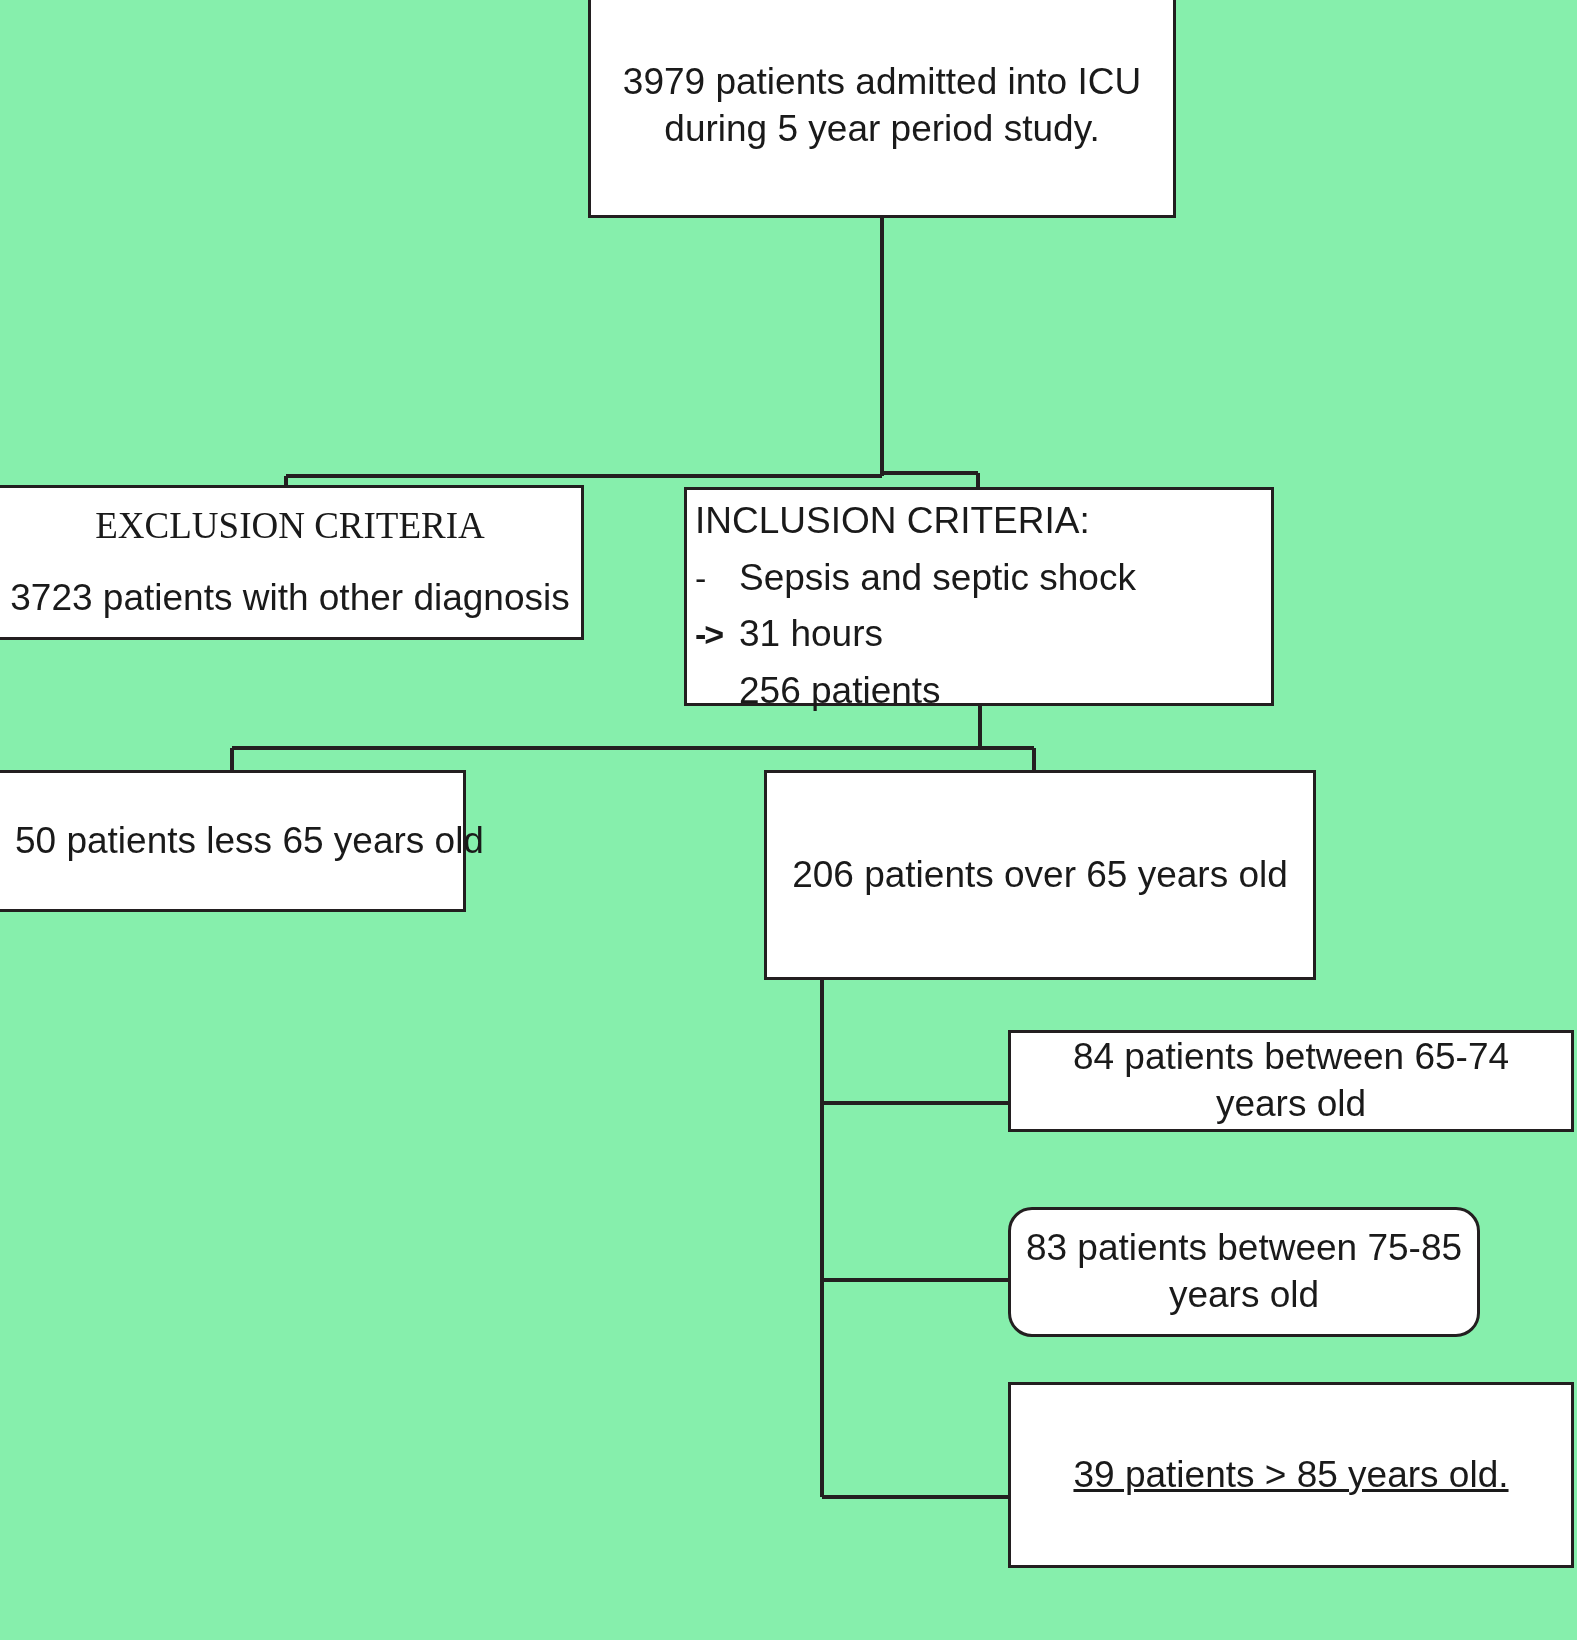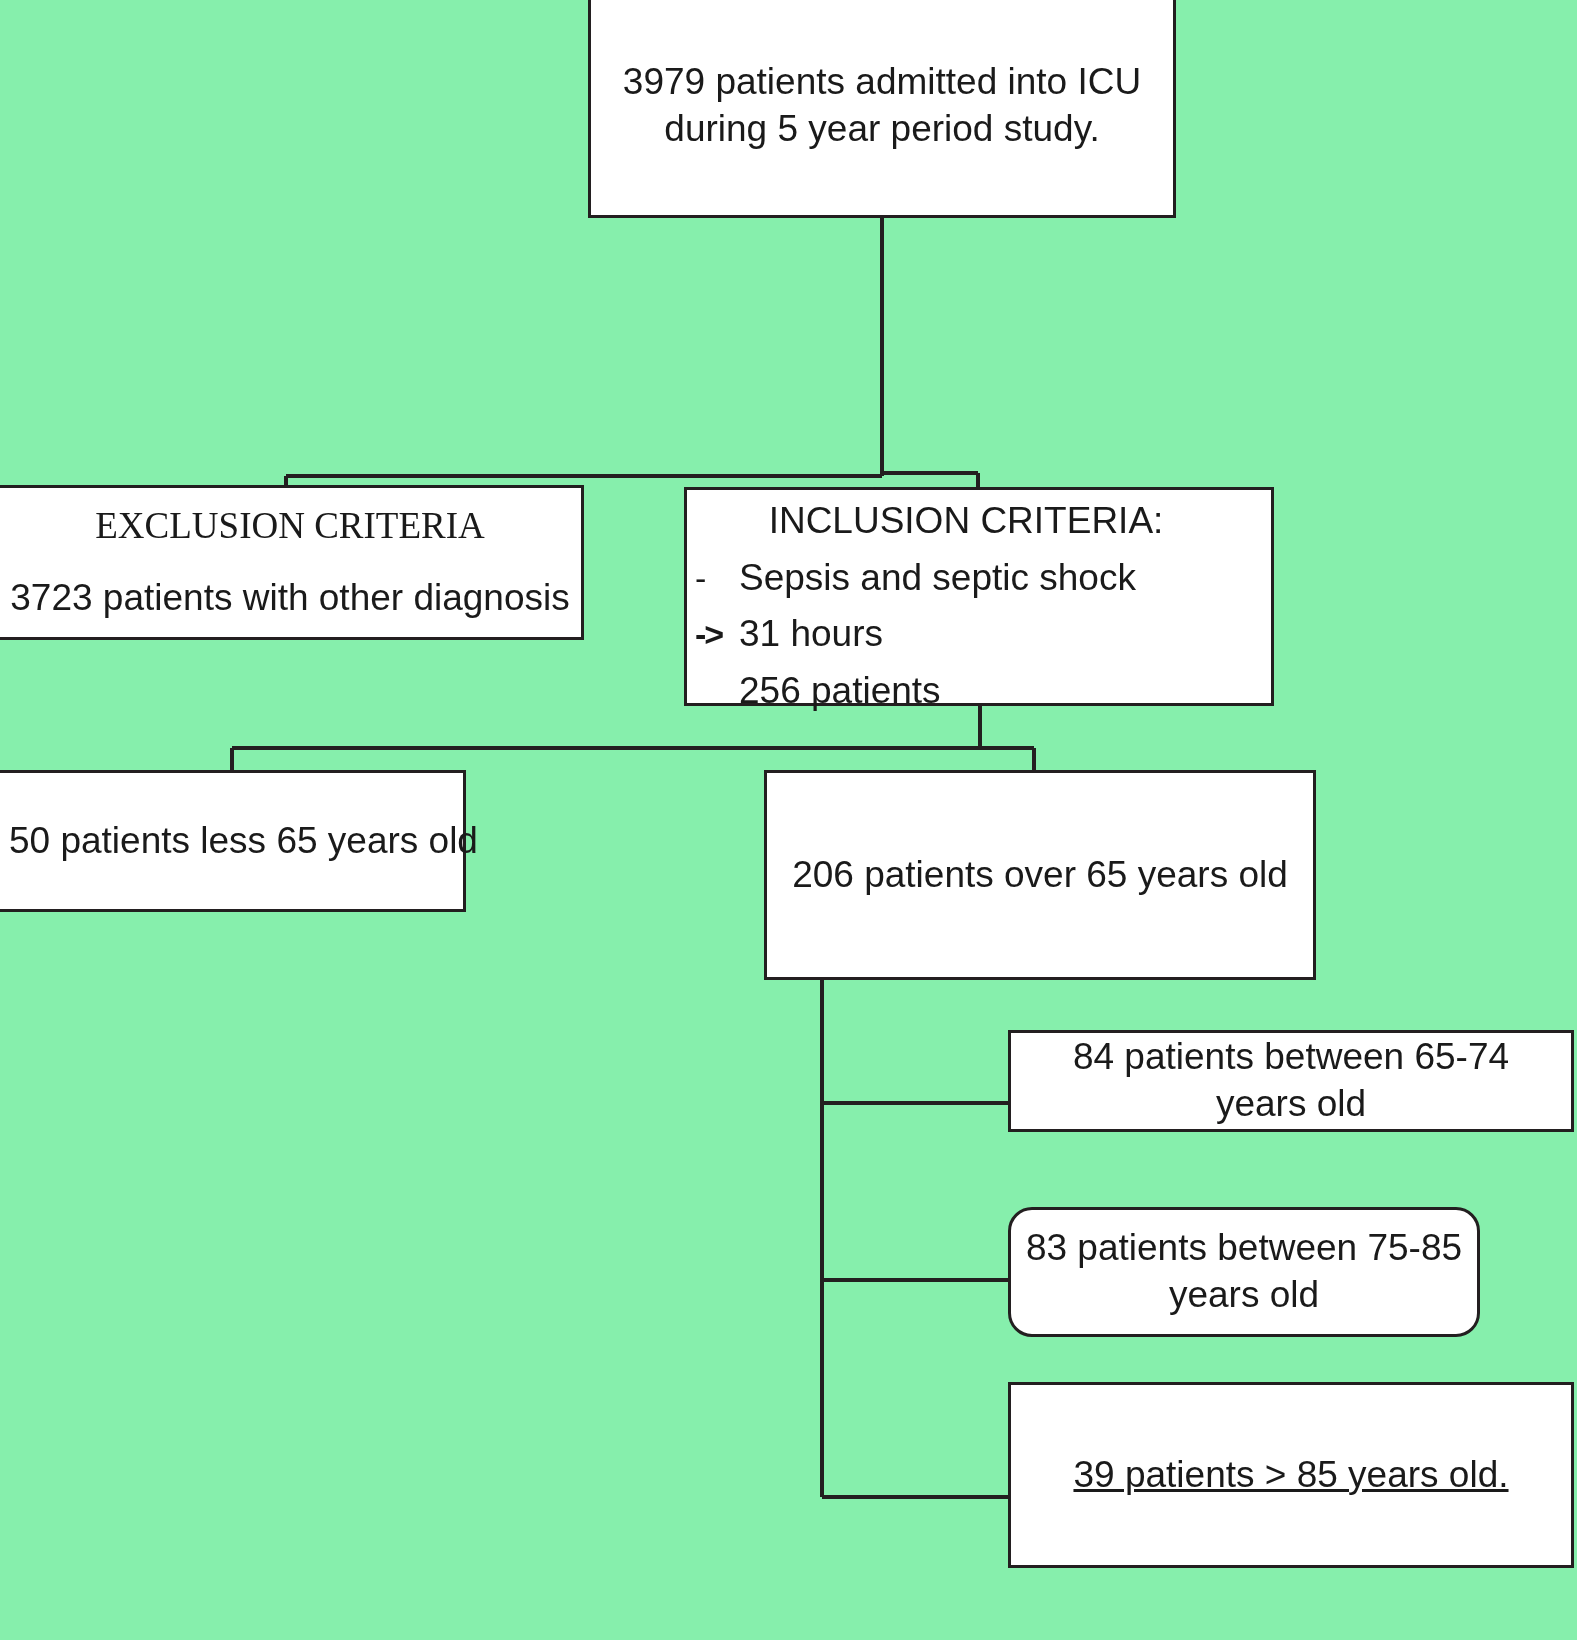--- a/index.html
+++ b/index.html
@@ -47,34 +47,35 @@
   #node-admitted   { left: 588px;  top: -6px;   width: 588px;  height: 224px; }
   #node-admitted .line:first-child { margin-bottom: 0; }
 
   #node-exclusion  { left: -4px;   top: 485px;  width: 588px;  height: 155px; }
   #node-exclusion .title { font-size: 37px; text-align: center; margin-bottom: 28px; font-family: Liberation Serif, serif; }
 
   #node-inclusion  { left: 684px;  top: 487px;  width: 590px;  height: 219px;
                      justify-content: flex-start; padding-top: 10px; }
 
   #node-under65    { left: -4px;   top: 770px;  width: 470px;  height: 142px; }
-  #node-under65 .line { text-align: left; padding-left: 10px; }
+  #node-under65 .line { text-align: left; padding-left: 16px; }
 
   #node-over65     { left: 764px;  top: 770px;  width: 552px;  height: 210px; }
 
   #node-65-74      { left: 1008px; top: 1030px; width: 566px;  height: 102px; }
   #node-75-85      { left: 1008px; top: 1207px; width: 472px;  height: 130px; border-radius: 24px; }
   #node-over85     { left: 1008px; top: 1382px; width: 566px;  height: 186px; text-decoration: underline; }
 
   
   .incl-title {
     font-size: 37px;
-    text-align: center;
+    text-align: left;
     padding-right: 26px;
     margin-bottom: 14px;
+    padding-left: 8px;
   }
   .incl-row {
     display: flex;
     align-items: baseline;
     font-size: 37px;
     line-height: 1.2;
     margin-bottom: 12px;
     padding-left: 8px;
   }
   .incl-marker {

